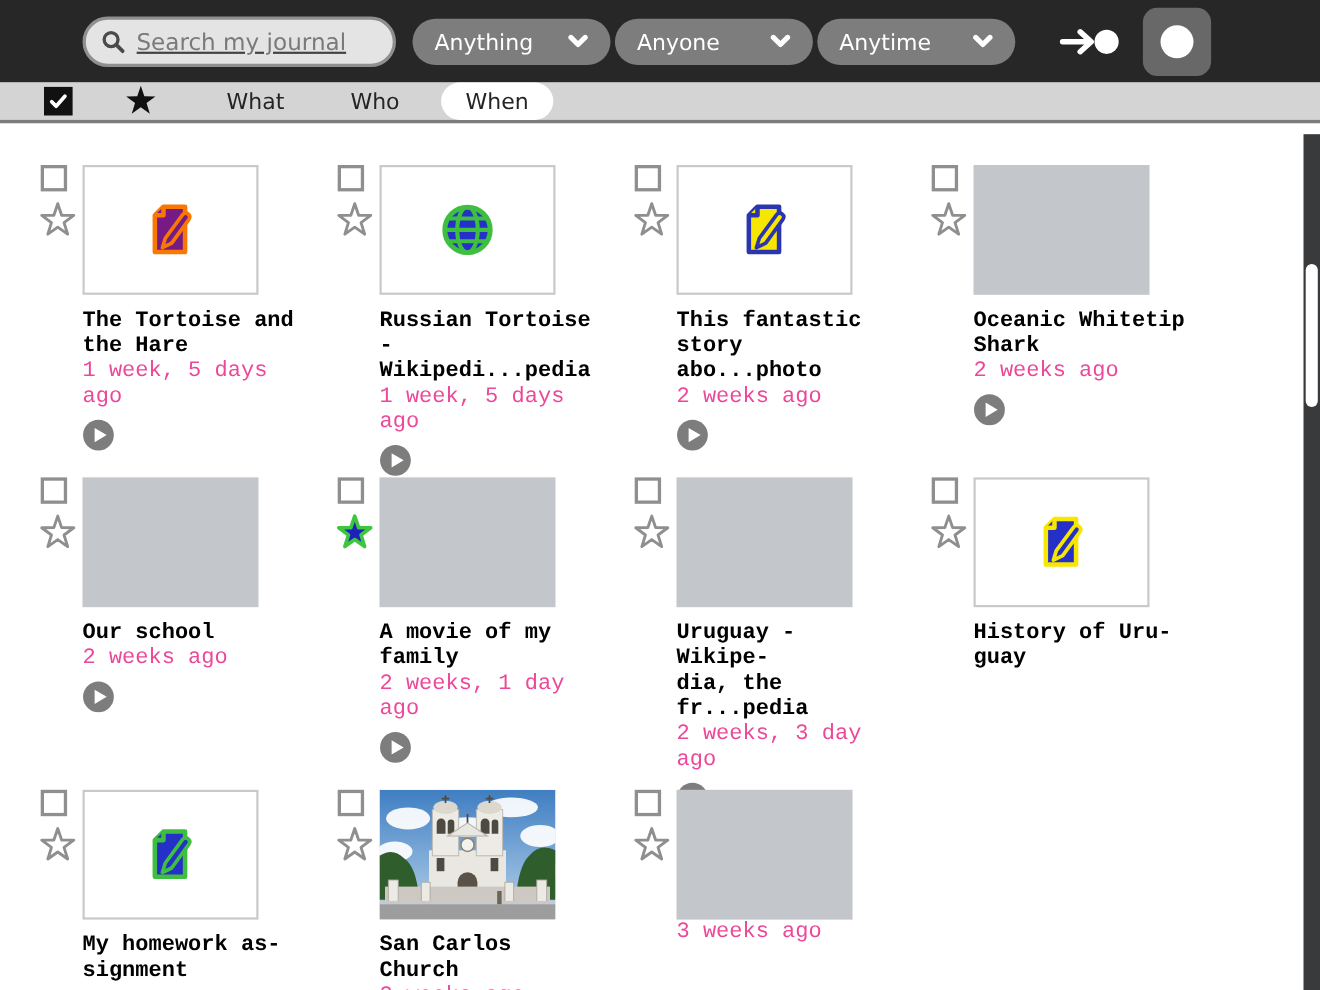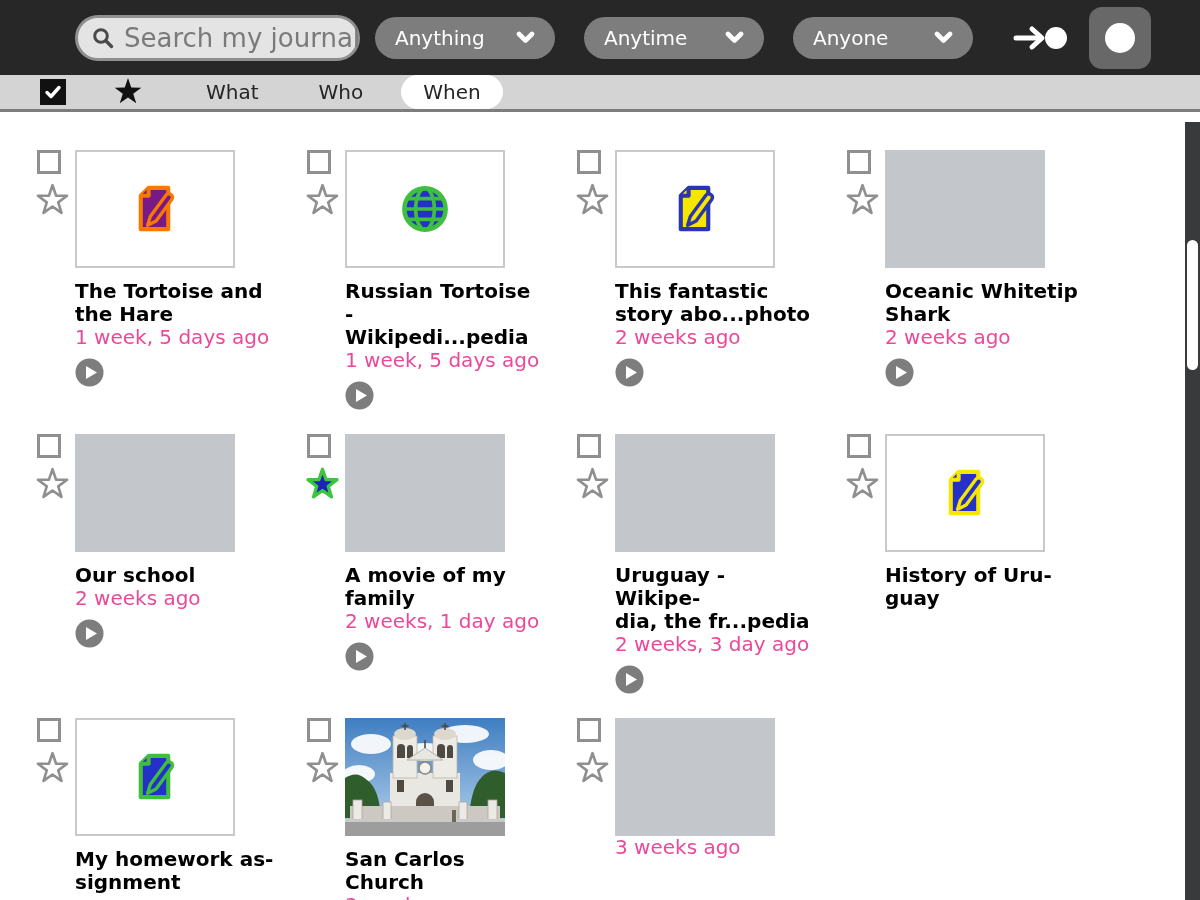--- a/index.html
+++ b/index.html
@@ -5,24 +5,24 @@
   * { margin:0; padding:0; box-sizing:border-box; }
   html,body { width:1200px; height:900px; overflow:hidden; background:#fff;
               font-family:"DejaVu Sans", sans-serif; }
 
   
   .topbar { height:75px; background:#272727; display:flex; align-items:center; }
   .search-pill { margin-left:75px; width:285px; height:46px; background:#e4e4e4;
                  border:3px solid #8f8f8f; border-radius:23px; display:flex;
                  align-items:center; padding:0 14px; }
   .search-pill input { flex:1; border:none; background:transparent; outline:none;
-                 font-family:"DejaVu Sans", sans-serif; font-size:26px; color:#444; }
+                 font-family:"DejaVu Sans", sans-serif; font-size:21px; color:#444;text-decoration:underline; }
   .search-pill input::placeholder { color:#7a7a7a; opacity:1; }
   .mag { margin-right:10px; flex:0 0 auto; }
-  .dropdowns { display:flex; margin-left:15px; gap:29px; }
+  .dropdowns { display:flex; margin-left:15px; gap:4px; }
   .dd { width:180px; height:42px; background:#7d7d7d; border:none; border-radius:21px;
         display:flex; align-items:center; justify-content:space-between; padding:0 20px;
         cursor:pointer; }
   .dd span { color:#fff; font-size:20px; font-family:"DejaVu Sans", sans-serif; }
   .arrow-btn { margin-left:40px; background:none; border:none; cursor:pointer;
                display:flex; align-items:center; }
   .sq-btn { margin-left:20px; width:62px; height:62px; background:#686868;
             border:none; border-radius:13px; display:flex; align-items:center;
             justify-content:center; cursor:pointer; }
   .sq-btn .dot { width:30px; height:30px; border-radius:50%; background:#fff; }
@@ -47,21 +47,21 @@
           padding:25px 0 0 35px; }
   .cell { display:flex; }
   .side { width:40px; flex:0 0 auto; display:flex; flex-direction:column;
           align-items:flex-start; }
   .e-cb { width:24px; height:24px; background:#fff; border:3px solid #8f8f8f;
           margin-left:2px; cursor:pointer; padding:0; }
   .e-star { background:none; border:none; padding:0; margin-top:9px; cursor:pointer;
             display:flex; }
   .e-star path { fill:#fff; stroke:#8f8f8f; stroke-width:2.4; stroke-linejoin:round; }
   .e-star.starred path { fill:#1c23b8; stroke:#3fc63f; stroke-width:3; }
-  .main { width:200px; }
+  .main { width:200px;font-family:Liberation Mono, monospace; }
   .thumb { width:160px; height:118px; cursor:pointer; }
   .thumb-doc, .thumb-globe { background:#fff; border:2px solid #c9c9c9;
           display:flex; align-items:center; justify-content:center; }
   .thumb-gray { background:#c3c6ca; }
   .thumb-church { line-height:0; }
   .e-title { margin-top:12px; font-size:20px; line-height:23px; font-weight:bold;
              color:#000; white-space:pre-line; cursor:pointer; }
   .e-time { font-size:20px; line-height:23px; color:#ec4899; white-space:pre-line; }
   .e-play { background:none; border:none; padding:0; margin-top:9px; cursor:pointer;
             display:flex; }
@@ -85,27 +85,27 @@
   </div>
 
   <div class="dropdowns">
       <button class="dd">
     <span>Anything</span>
     <svg width="19" height="13" viewBox="0 0 19 13">
       <path d="M3 3 L9.5 9.5 L16 3" fill="none" stroke="#fff" stroke-width="4.6" stroke-linecap="round" stroke-linejoin="round"></path>
     </svg>
   </button>
       <button class="dd">
-    <span>Anytime</span>
+    <span>Anyone</span>
     <svg width="19" height="13" viewBox="0 0 19 13">
       <path d="M3 3 L9.5 9.5 L16 3" fill="none" stroke="#fff" stroke-width="4.6" stroke-linecap="round" stroke-linejoin="round"></path>
     </svg>
   </button>
       <button class="dd">
-    <span>Anyone</span>
+    <span>Anytime</span>
     <svg width="19" height="13" viewBox="0 0 19 13">
       <path d="M3 3 L9.5 9.5 L16 3" fill="none" stroke="#fff" stroke-width="4.6" stroke-linecap="round" stroke-linejoin="round"></path>
     </svg>
   </button>
     </div>
 
   <button class="arrow-btn">
     <svg width="56" height="32" viewBox="0 0 56 32">
       <line x1="3" y1="16" x2="26" y2="16" stroke="#fff" stroke-width="5" stroke-linecap="round"></line>
       <path d="M19 7 L29 16 L19 25" fill="none" stroke="#fff" stroke-width="5" stroke-linecap="round" stroke-linejoin="round"></path>

